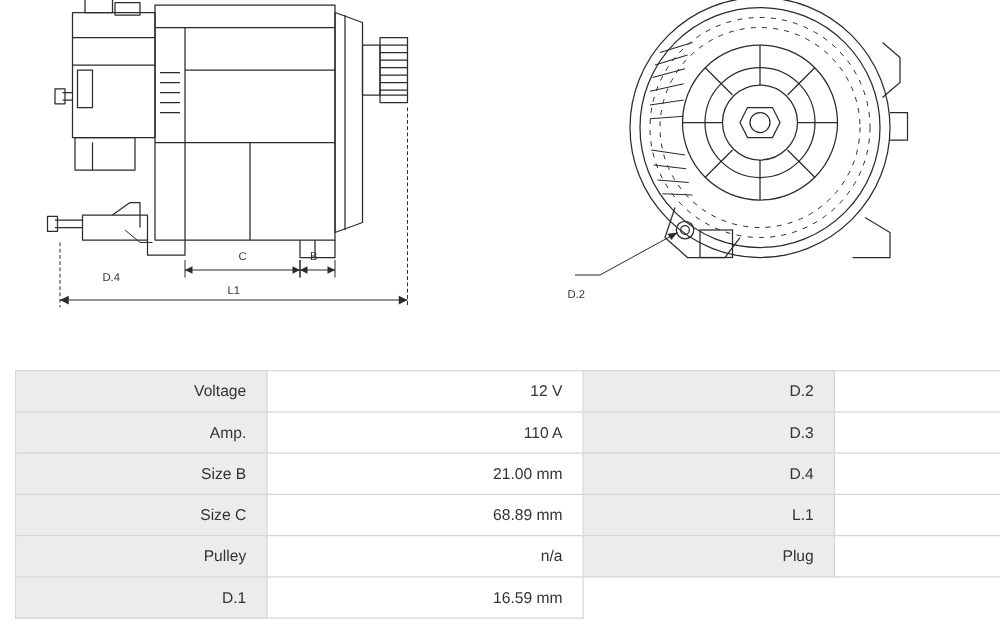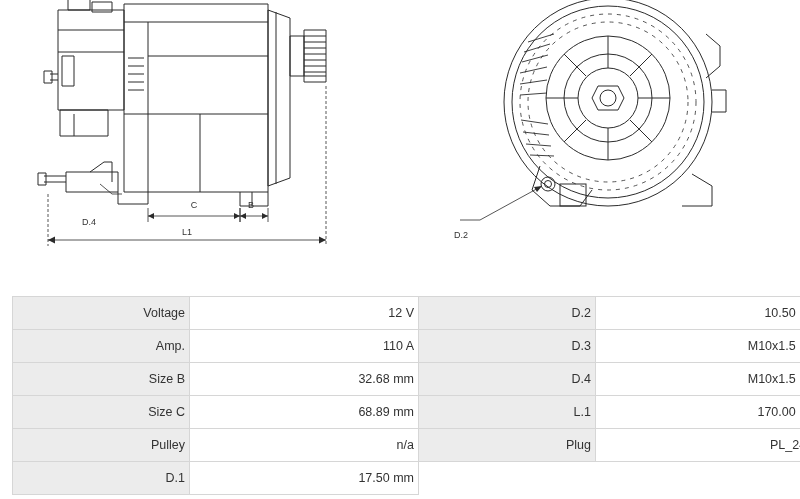--- a/index.html
+++ b/index.html
@@ -53,21 +53,21 @@
     position: absolute;
     left: 12px;
     top: 296px;
     width: 776px;
     border-collapse: collapse;
     table-layout: fixed;
   }
   .spec-table td {
     border: 1px solid #d6d6d6;
     height: 32px;
-    padding: 0 4px;
+    padding: 0 16px;
     font-size: 12.5px;
     color: #333333;
     vertical-align: middle;
   }
   .k {
     width: 168px;
     text-align: right;
     background: #ececec;
     color: #3a3a3a;
   }
@@ -220,38 +220,38 @@
         <td class="v">10.50 mm</td>
       </tr>
       <tr>
         <td class="k">Amp.</td>
         <td class="v">110 A</td>
         <td class="k">D.3</td>
         <td class="v">M10x1.5 mm</td>
       </tr>
       <tr>
         <td class="k">Size B</td>
-        <td class="v">32.68 mm</td>
+        <td class="v">21.00 mm</td>
         <td class="k">D.4</td>
         <td class="v">M10x1.5 mm</td>
       </tr>
       <tr>
         <td class="k">Size C</td>
         <td class="v">68.89 mm</td>
         <td class="k">L.1</td>
         <td class="v">170.00 mm</td>
       </tr>
       <tr>
         <td class="k">Pulley</td>
         <td class="v">n/a</td>
         <td class="k">Plug</td>
         <td class="v">PL_2401</td>
       </tr>
       <tr>
         <td class="k">D.1</td>
-        <td class="v">17.50 mm</td>
+        <td class="v">16.59 mm</td>
         <td class="blank"></td>
         <td class="blank"></td>
       </tr>
     </tbody>
   </table>
 
 </div>
 
 </body></html>

